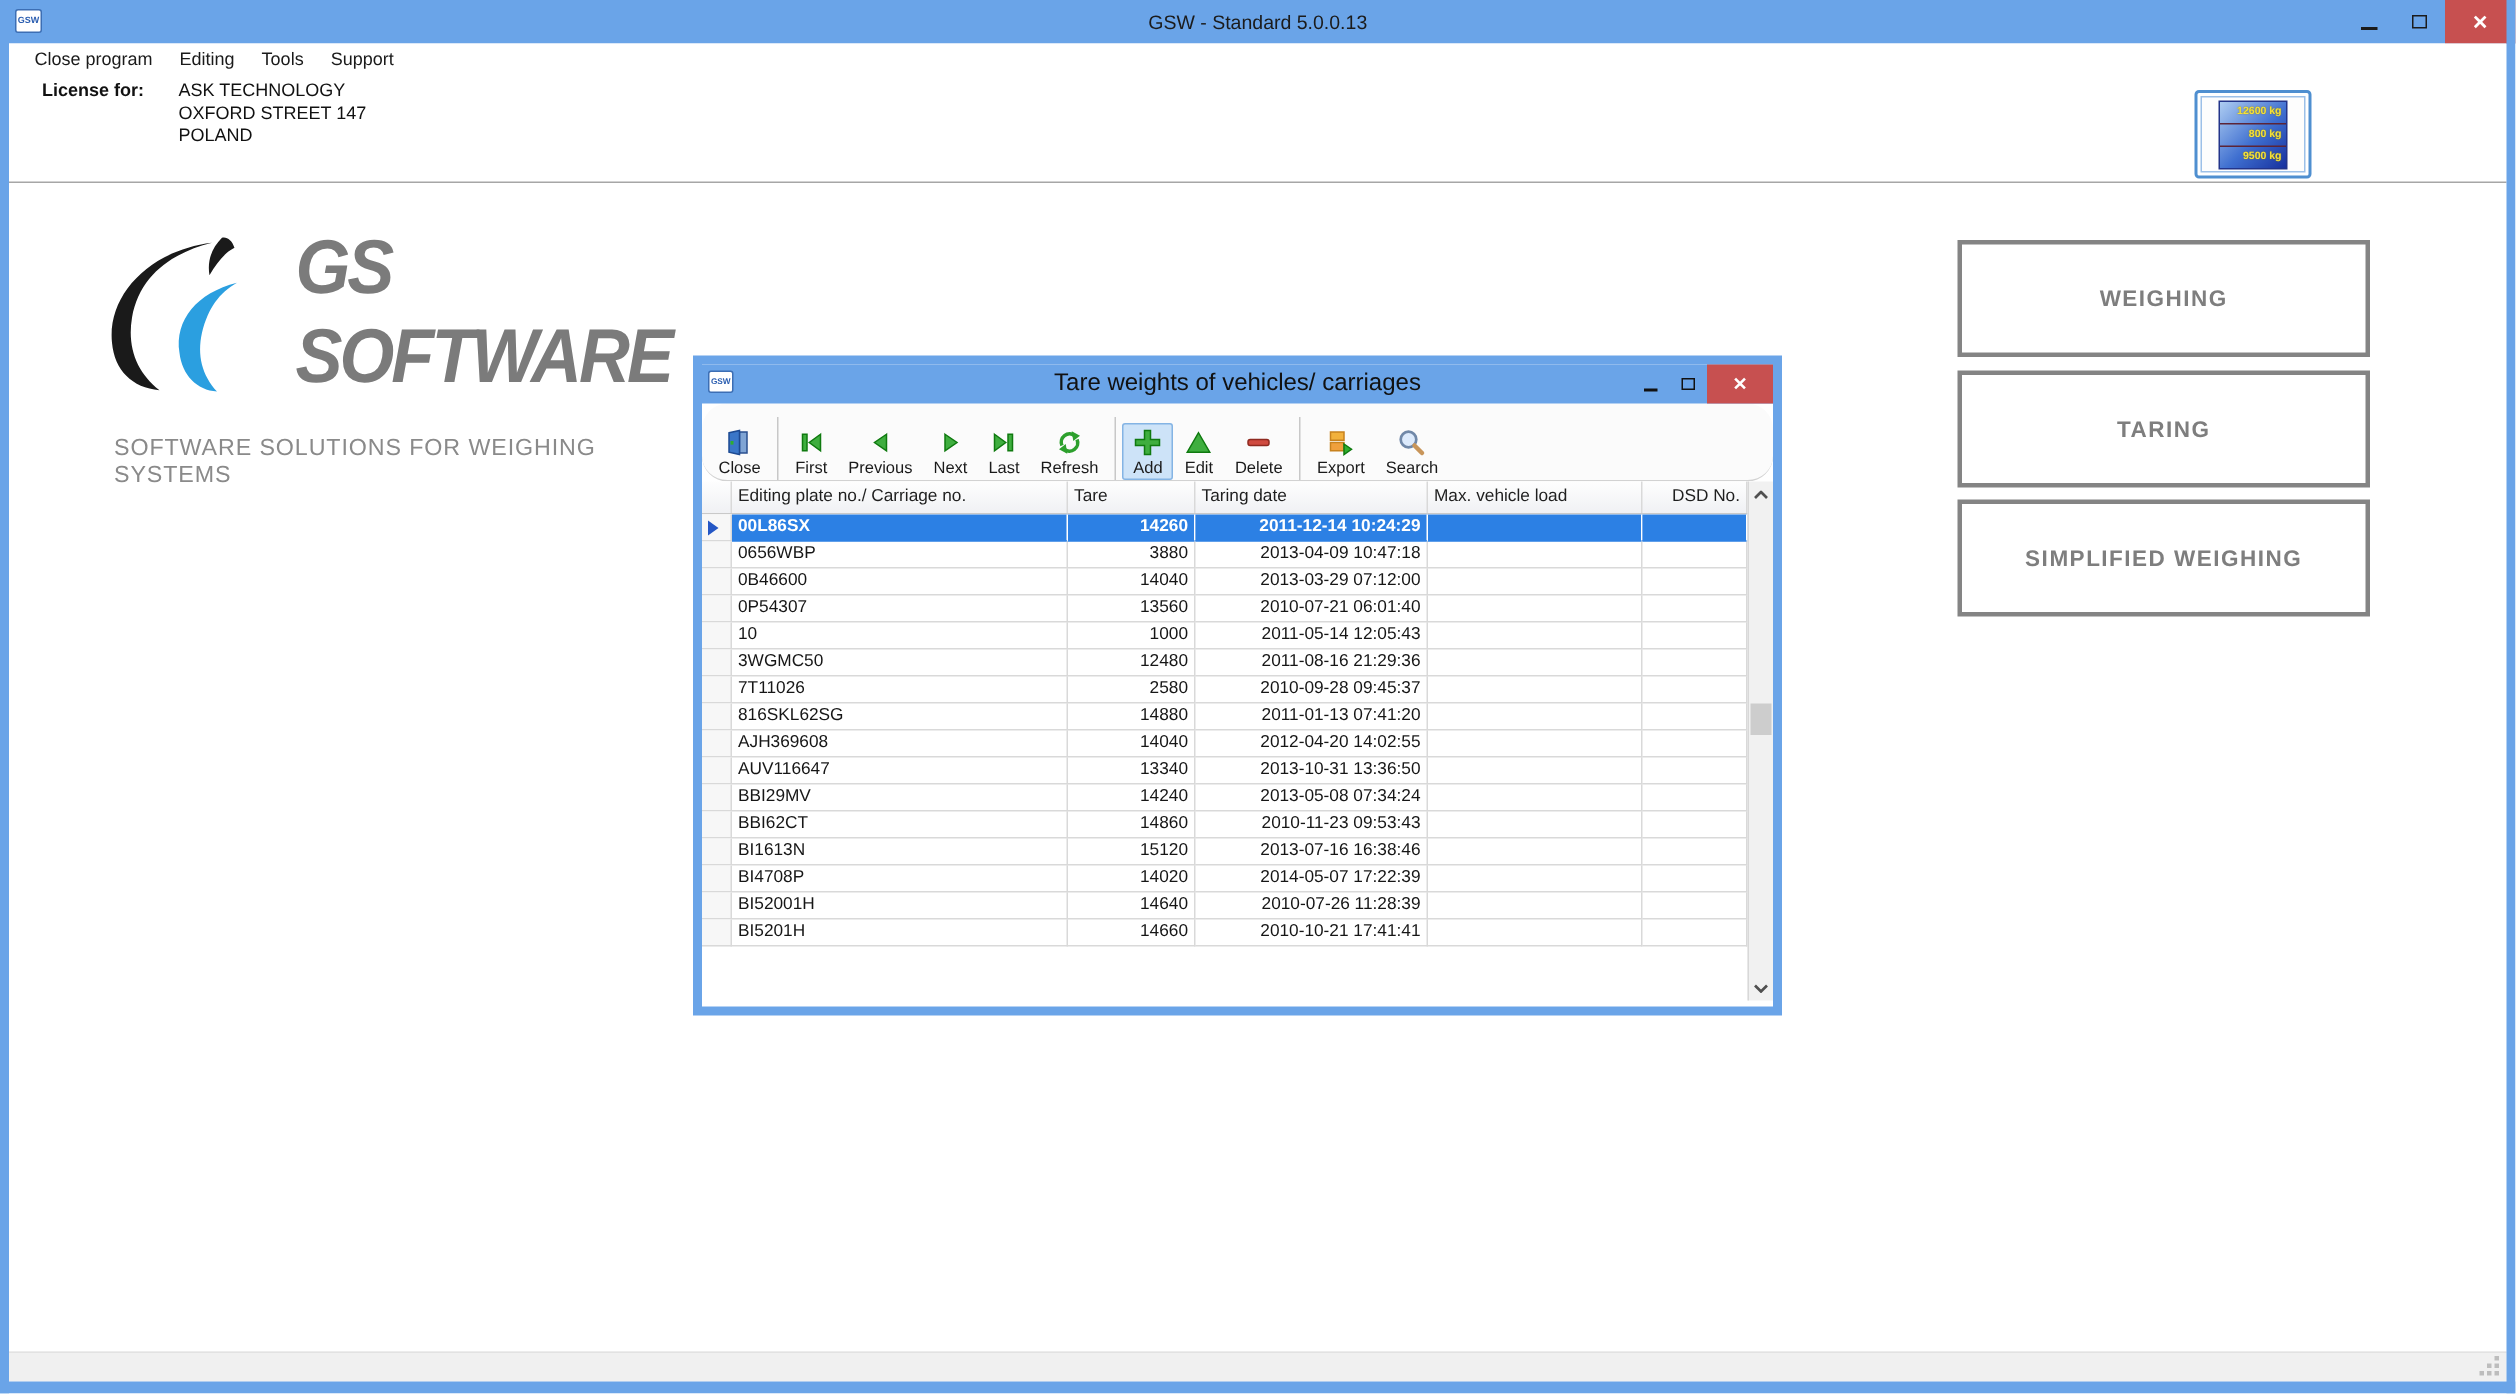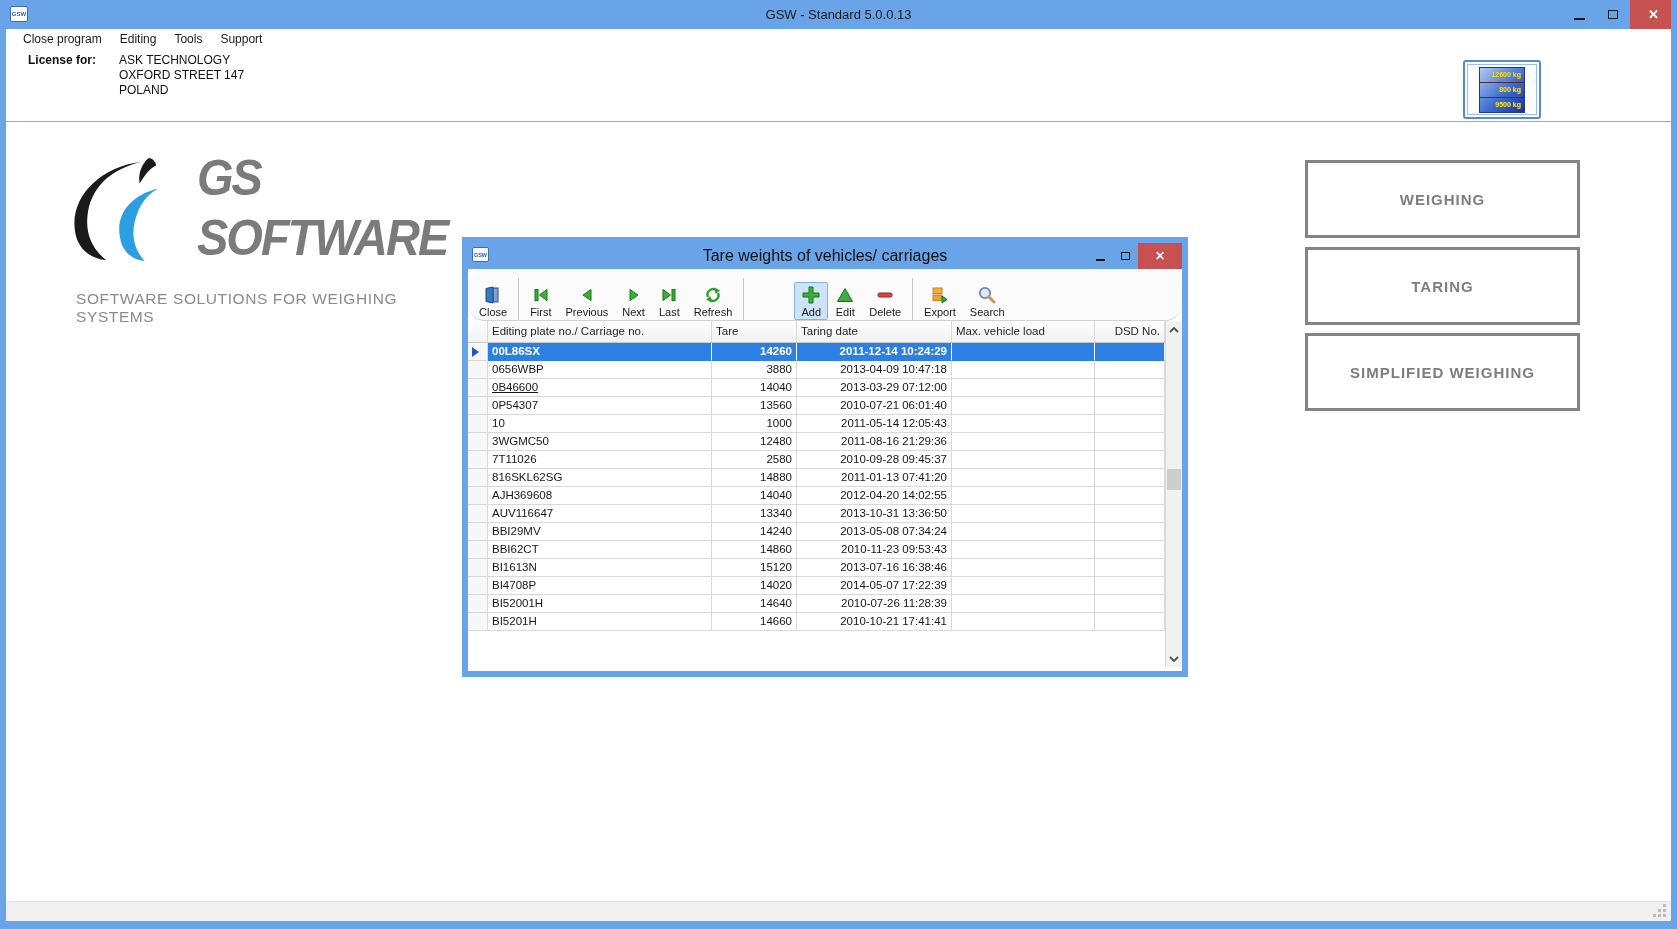--- a/index.html
+++ b/index.html
@@ -57,21 +57,21 @@
               color:#2a5db0; font-size:5.5px; font-weight:bold; display:flex; align-items:center; justify-content:center; }
   .dlg-title { width:100%; text-align:center; font-size:16px; color:#111; }
   .dlg-btns { position:absolute; right:0; top:0; height:26px; display:flex; }
   .dlg-btn { width:25px; height:26px; display:flex; align-items:center; justify-content:center; color:#111; }
   .dlg-btn.close { width:44px; background:#c75050; color:#fff; font-weight:bold; font-size:12px; }
   .dlg-glyph-min { width:9px; border-bottom:2px solid #111; margin-top:8px; }
   .dlg-glyph-max { width:9px; height:8px; border:1.5px solid #111; }
 
   .dlg-toolbar { height:52px; background:#fbfbfb; border-bottom:1px solid #d2d2d2; display:flex; align-items:flex-end; padding:2px 2px 0 4px;border-radius:17px; }
   .tb-item { display:flex; flex-direction:column; align-items:center; justify-content:center; padding:2px 6px 1px 6px; border:1px solid transparent; border-radius:2px; }
-  .tb-item.active { background:#cde3f8; border-color:#84b4e4;margin-left:46px; }
+  .tb-item.active { background:#cde3f8; border-color:#84b4e4; }
   .tb-item svg { display:block; }
   .tb-label { font-size:11px; color:#1a1a1a; margin-top:1px; white-space:nowrap; }
   .tb-sep { width:1px; height:42px; background:#c8c8c8; margin:0 4px; }
 
   .grid { position:relative; width:714px; }
   .grid-header { display:flex; height:22px; background:linear-gradient(#fefefe,#f0f1f4); border-bottom:1px solid #c9c9c9; }
   .gh-cell { font-size:11.5px; color:#1f1f1f; padding:4px 4px 0 4px; border-right:1px solid #d9d9d9; overflow:hidden; white-space:nowrap; }
   .grid-body { position:relative; }
   .grow { display:flex; height:18px; background:#fff; }
   .gcell { font-size:11.5px; color:#161616; padding:2px 4px 0 4px; border-right:1px solid #d9d9d9; border-bottom:1px solid #d9d9d9; overflow:hidden; white-space:nowrap; }
@@ -289,21 +289,21 @@
         <div class="grow">
           <div class="gcell gutter txt-l" style="width: 20px;"></div>
           <div class="gcell  txt-l" style="width: 224px;">0656WBP</div>
           <div class="gcell  txt-r" style="width: 85px;">3880</div>
           <div class="gcell  txt-r" style="width: 155px;">2013-04-09 10:47:18</div>
           <div class="gcell  txt-l" style="width: 143px;"></div>
           <div class="gcell  txt-l" style="width: 70px;"></div>
         </div>
         <div class="grow">
           <div class="gcell gutter txt-l" style="width: 20px;"></div>
-          <div class="gcell  txt-l" style="width: 224px; text-decoration: underline;">0B46600</div>
+          <div class="gcell  txt-l" style="width: 224px;">0B46600</div>
           <div class="gcell  txt-r" style="width: 85px;">14040</div>
           <div class="gcell  txt-r" style="width: 155px;">2013-03-29 07:12:00</div>
           <div class="gcell  txt-l" style="width: 143px;"></div>
           <div class="gcell  txt-l" style="width: 70px;"></div>
         </div>
         <div class="grow">
           <div class="gcell gutter txt-l" style="width: 20px;"></div>
           <div class="gcell  txt-l" style="width: 224px;">0P54307</div>
           <div class="gcell  txt-r" style="width: 85px;">13560</div>
           <div class="gcell  txt-r" style="width: 155px;">2010-07-21 06:01:40</div>

